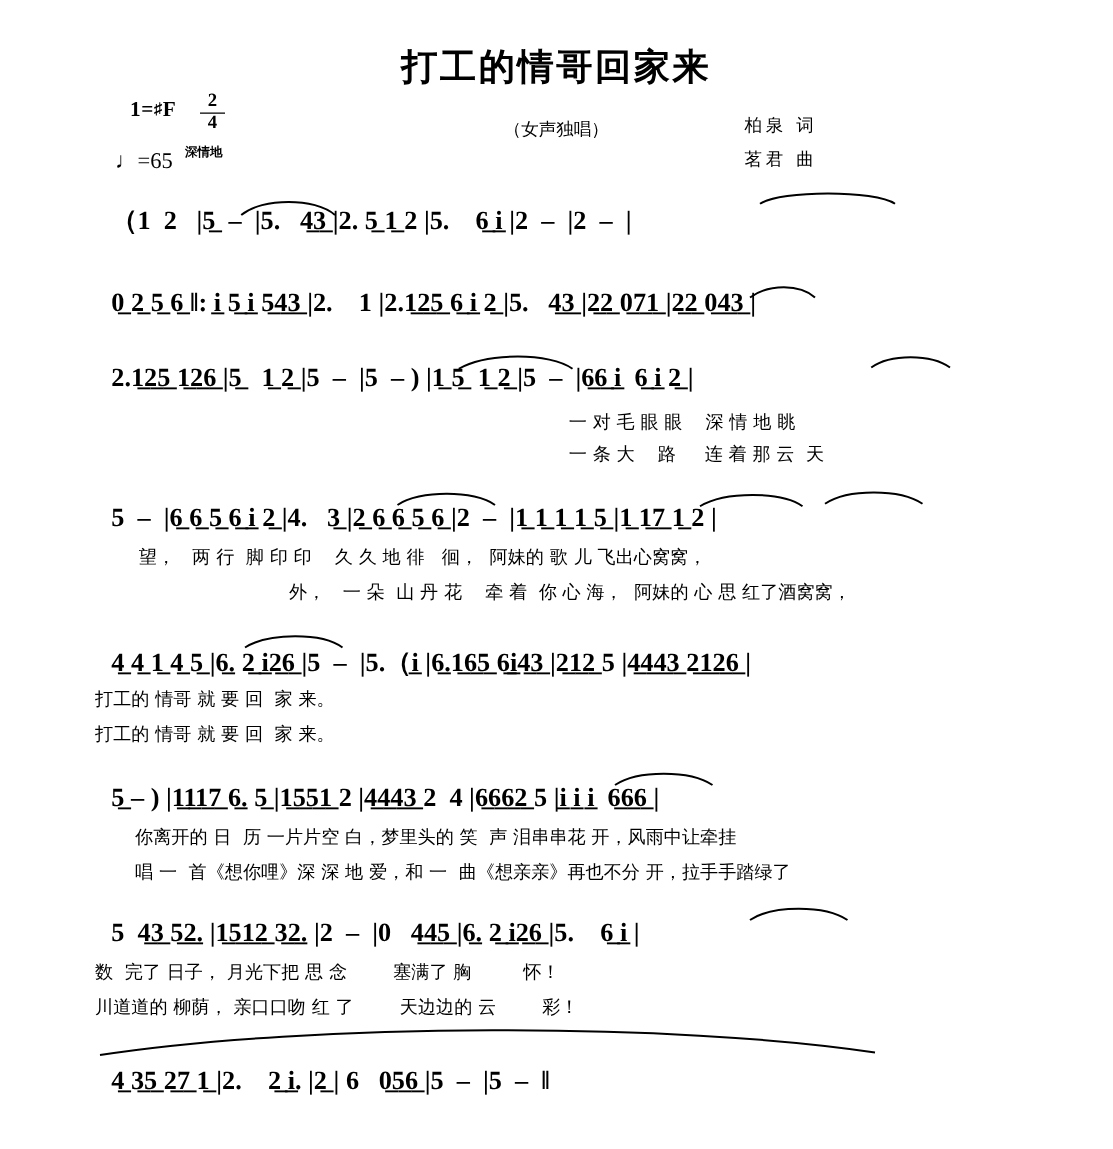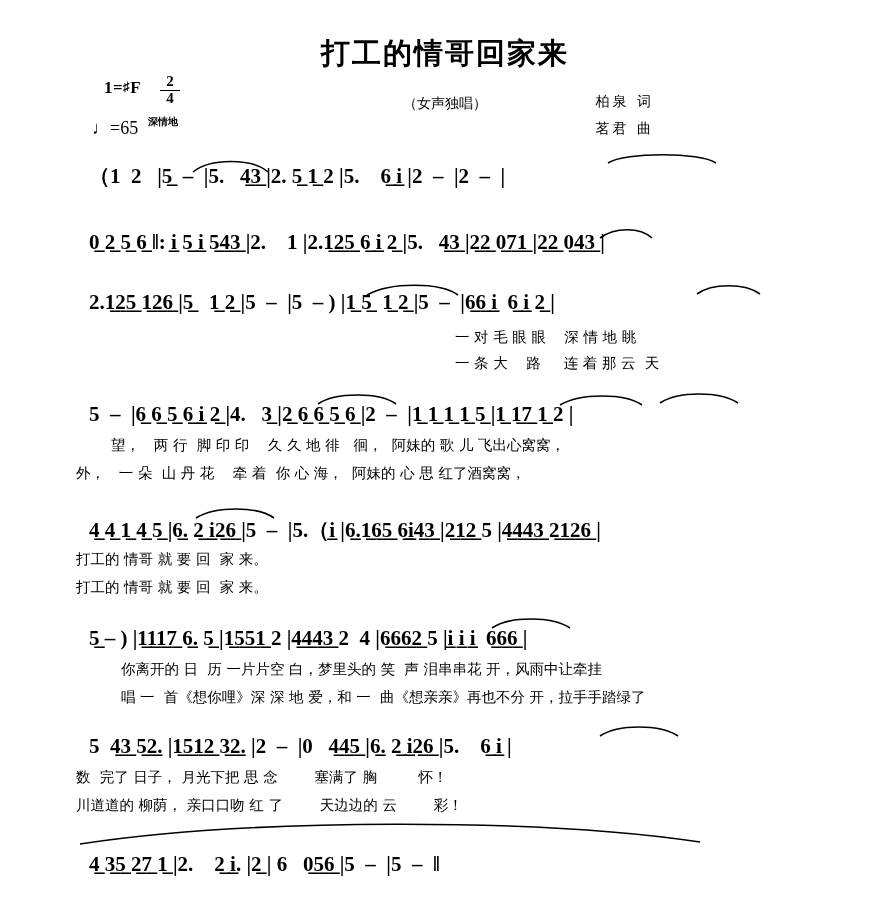--- a/index.html
+++ b/index.html
@@ -111,21 +111,21 @@
     left: 76px;
     width: 760px;
     font-family: "DejaVu Sans", sans-serif;
     font-size: 14.5px;
     white-space: pre;
   }
   .lyric-indent {
     left: 455px;
   }
   .lyric-indent2 {
-    left: 121px;
+    left: 108px;
   }
   .underline { }
 
   
   svg.overlay {
     position: absolute;
     left: 0;
     top: 0;
     width: 890px;
     height: 919px;
@@ -190,21 +190,21 @@
 
   <div class="system" style="top:290px;">
     <div class="notes">2.1̲2̲5̲ 1̲2̲6̲ |5̲   1̲ 2̲ |5  –  |5  – ) |1̲ 5̲  1̲ 2̲ |5  –  |6̲6̲ i̲  6̲ i̲ 2̲ |</div>
     <div class="lyricline lyric-indent" style="top:38px;">一 对 毛 眼 眼    深 情 地 眺</div>
     <div class="lyricline lyric-indent" style="top:64px;">一 条 大    路     连 着 那 云  天</div>
   </div>
 
   <div class="system" style="top:402px;">
     <div class="notes">5  –  |6̲ 6̲ 5̲ 6̲ i̲ 2̲ |4.   3̲ |2̲ 6̲ 6̲ 5̲ 6̲ |2  –  |1̲ 1̲ 1̲ 1̲ 5̲ |1̲ 1̲7̲ 1̲ 2 |</div>
     <div class="lyricline" style="top:34px;margin-left:35px;">望，   两 行  脚 印 印    久 久 地 徘   徊，  阿妹的 歌 儿 飞出心窝窝，</div>
-    <div class="lyricline" style="top:62px;">外，   一 朵  山 丹 花    牵 着  你 心 海，  阿妹的 心 思 红了酒窝窝，</div>
+    <div class="lyricline" style="top:62px;text-align:center;">外，   一 朵  山 丹 花    牵 着  你 心 海，  阿妹的 心 思 红了酒窝窝，</div>
   </div>
 
   <div class="system" style="top:516px;">
     <div class="notes">4̲ 4̲ 1̲ 4̲ 5̲ |6̲. 2̲ i̲2̲6̲ |5  –  |5.（i̲ |6̲.1̲6̲5̲ 6̲i̲4̲3̲ |2̲1̲2̲ 5 |4̲4̲4̲3̲ 2̲1̲2̲6̲ |</div>
     <div class="lyricline" style="top:34px;">打工的 情哥 就 要 回  家 来。</div>
     <div class="lyricline" style="top:62px;">打工的 情哥 就 要 回  家 来。</div>
   </div>
 
   <div class="system" style="top:626px;">
     <div class="notes">5̲ – ) |1̲1̲1̲7̲ 6̲. 5̲ |1̲5̲5̲1̲ 2 |4̲4̲4̲3̲ 2  4 |6̲6̲6̲2̲ 5 |i̲ i̲ i̲  6̲6̲6̲ |</div>

